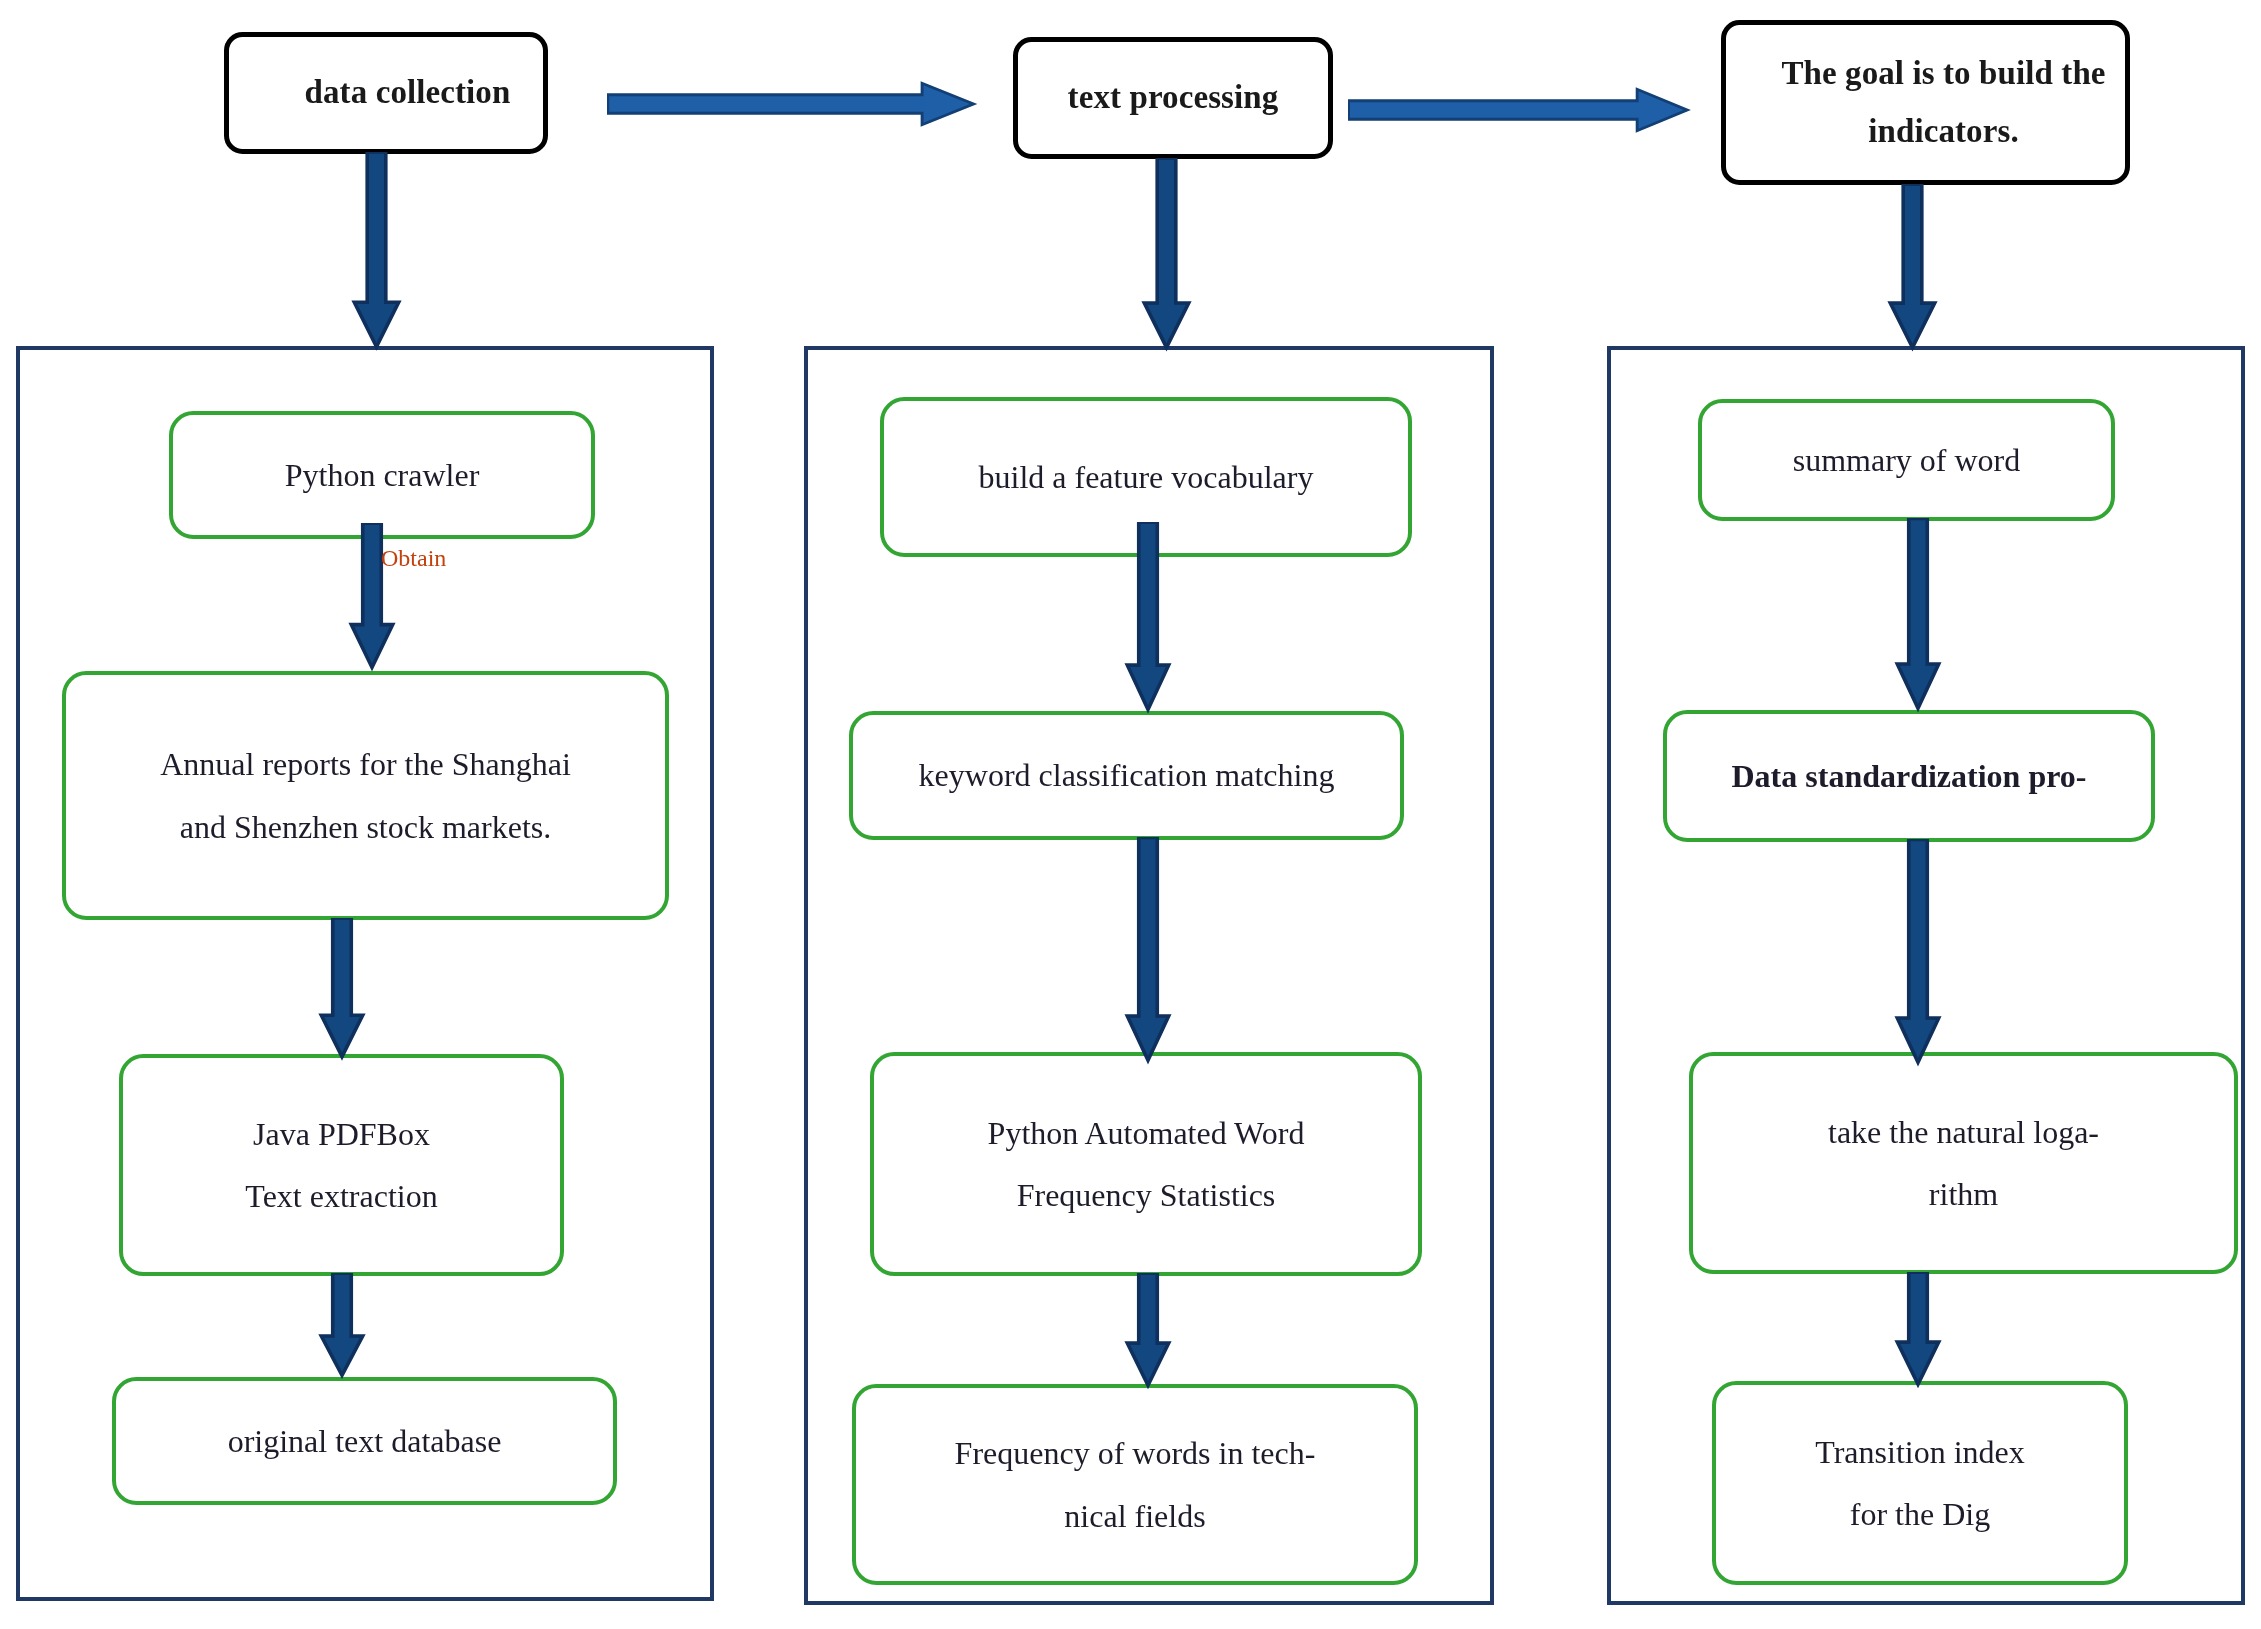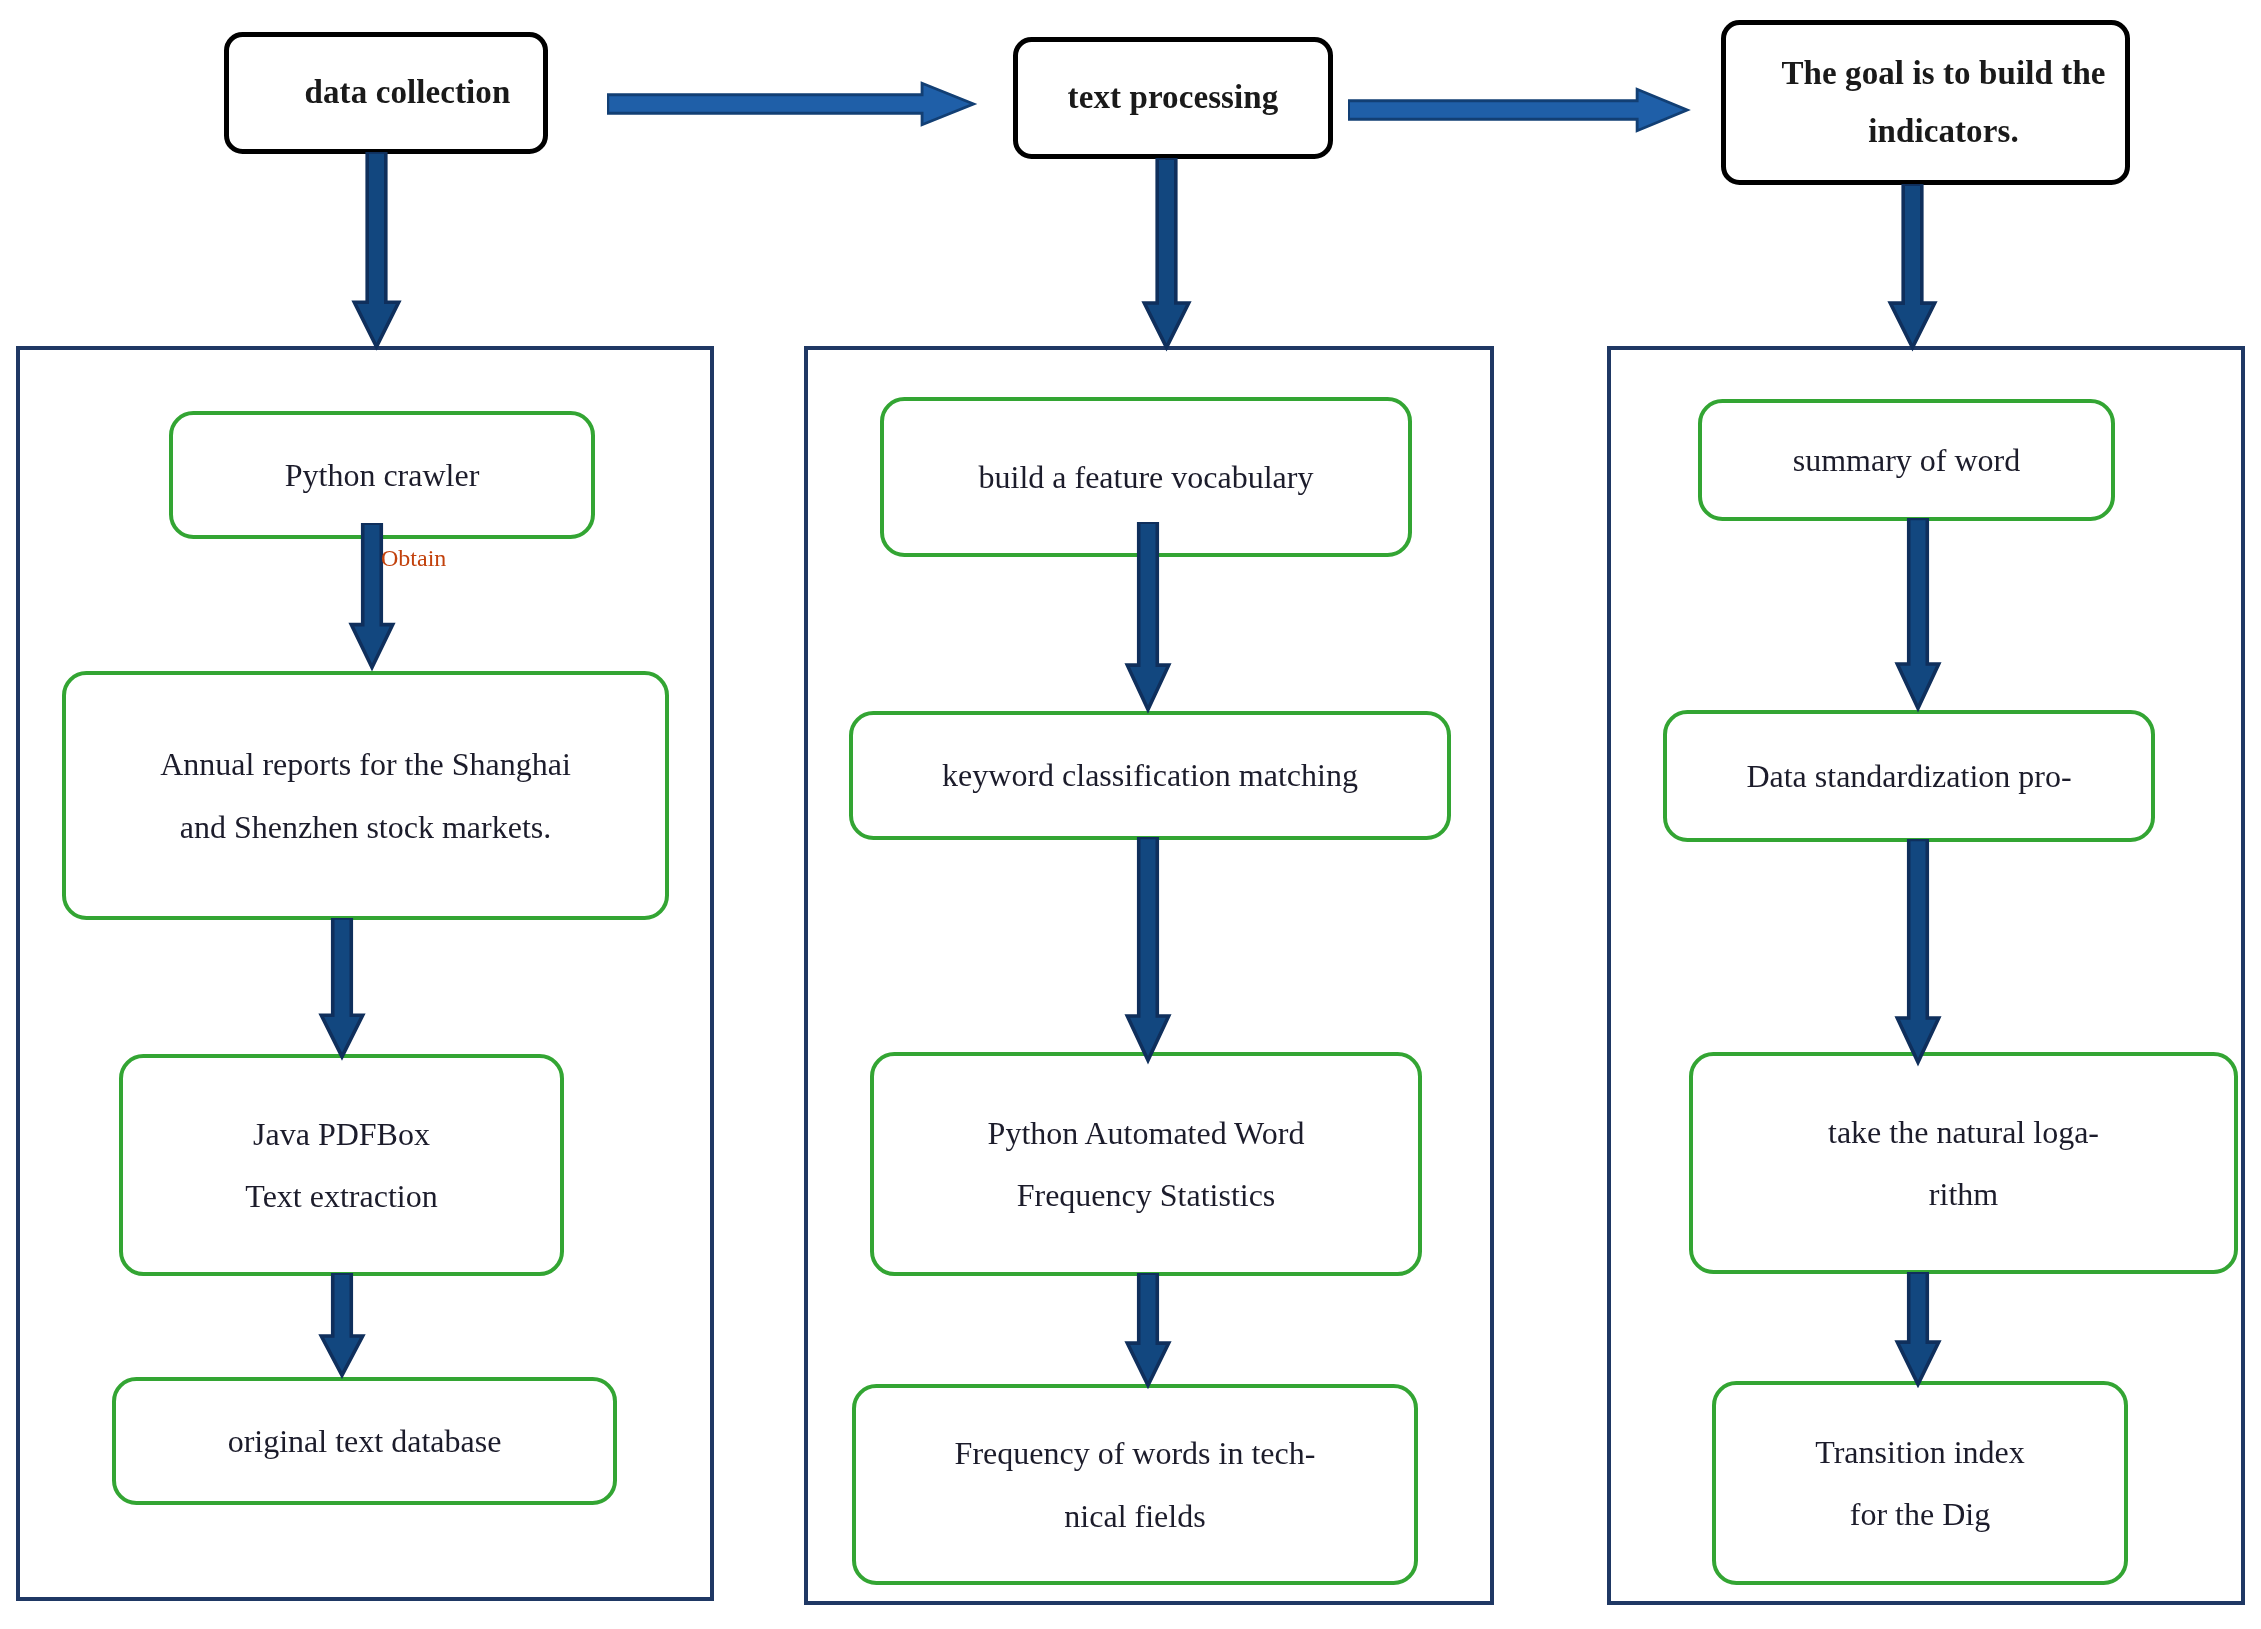--- a/index.html
+++ b/index.html
@@ -158,21 +158,21 @@
   <div class="stage-box" style="left:804px; top:346px; width:690px; height:1259px;"></div>
 
   <div class="green-box" style="left:880px; top:397px; width:532px; height:160px;">
     <span class="line">build a feature vocabulary</span>
   </div>
 
   <svg class="arrow-v" style="left:1123px; top:522px;" width="50" height="192" viewBox="0 0 70 268">
     <polygon points="22,0 48,0 48,200 64,200 35,262 6,200 22,200" fill="#12477f" stroke="#0f2f5c" stroke-width="5"></polygon>
   </svg>
 
-  <div class="green-box" style="left:849px; top:711px; width:602px; height:129px;">
+  <div class="green-box" style="left:849px; top:711px; width:555px; height:129px;">
     <span class="line">keyword classification matching</span>
   </div>
 
   <svg class="arrow-v" style="left:1123px; top:837px;" width="50" height="228" viewBox="0 0 70 318">
     <polygon points="22,0 48,0 48,250 64,250 35,312 6,250 22,250" fill="#12477f" stroke="#0f2f5c" stroke-width="5"></polygon>
   </svg>
 
   <div class="green-box" style="left:870px; top:1052px; width:552px; height:224px;">
     <span class="line">Python Automated Word</span>
     <span class="line">Frequency Statistics</span>
@@ -190,21 +190,21 @@
   <div class="stage-box" style="left:1607px; top:346px; width:638px; height:1259px;"></div>
 
   <div class="green-box" style="left:1698px; top:399px; width:417px; height:122px;">
     <span class="line">summary of word</span>
   </div>
 
   <svg class="arrow-v" style="left:1893px; top:518px;" width="50" height="195" viewBox="0 0 70 272">
     <polygon points="22,0 48,0 48,204 64,204 35,266 6,204 22,204" fill="#12477f" stroke="#0f2f5c" stroke-width="5"></polygon>
   </svg>
 
-  <div class="green-box" style="left:1663px; top:710px; width:492px; height:132px;">
+  <div class="green-box" style="left:1663px; top:710px; width:492px; height:132px;font-weight:bold;">
     <span class="line">Data standardization pro-</span>
   </div>
 
   <svg class="arrow-v" style="left:1893px; top:839px;" width="50" height="228" viewBox="0 0 70 318">
     <polygon points="22,0 48,0 48,250 64,250 35,312 6,250 22,250" fill="#12477f" stroke="#0f2f5c" stroke-width="5"></polygon>
   </svg>
 
   <div class="green-box" style="left:1689px; top:1052px; width:549px; height:222px;">
     <span class="line">take the natural loga-</span>
     <span class="line">rithm</span>

